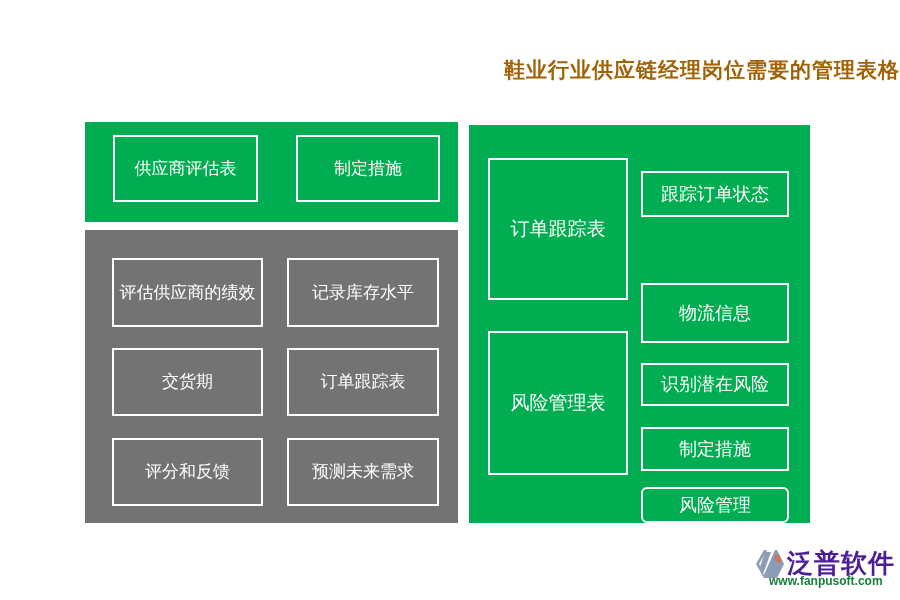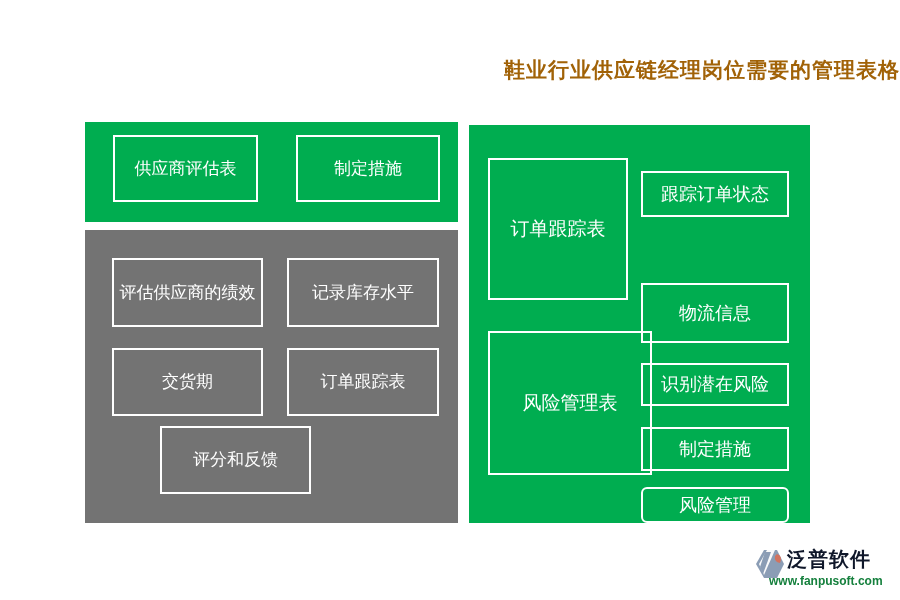--- a/index.html
+++ b/index.html
@@ -45,49 +45,49 @@
   .panel-supplier { left: 85px; top: 122px; width: 373px; height: 100px; }
   .box-a1 { left: 28px;  top: 13px; width: 145px; height: 67px; }
   .box-a2 { left: 211px; top: 13px; width: 144px; height: 67px; }
 
   
   .panel-detail { left: 85px; top: 230px; width: 373px; height: 293px; }
   .col1 { left: 27px;  width: 151px; }
   .col2 { left: 202px; width: 152px; }
   .row1 { top: 28px;  height: 69px; }
   .row2 { top: 118px; height: 68px; }
-  .row3 { top: 196px; height: 68px; margin-left: 48px; }
+  .row3 { top: 208px; height: 68px; }
 
   
   .panel-right { left: 469px; top: 125px; width: 341px; height: 398px; }
   .box-track-hdr { left: 19px; top: 33px;  width: 140px; height: 142px; font-size: 19px; text-align: right; }
-  .box-risk-hdr  { left: 19px; top: 206px; width: 164px; height: 144px; font-size: 19px; }
+  .box-risk-hdr  { left: 19px; top: 206px; width: 140px; height: 144px; font-size: 19px; }
   .rcol { left: 172px; width: 148px; font-size: 18px; margin-top: 32px; }
   .r-s1 { top: 14px;  height: 46px; }
   .r-s2 { top: 79px;  height: 44px; }
   .r-s3 { top: 126px; height: 60px; }
   .r-s4 { top: 206px; height: 43px; }
   .r-s5 { top: 270px; height: 44px; }
   .r-s6 { top: 330px; height: 36px; border-radius: 6px; }
 
   
   .logo {
     position: absolute;
     left: 753px;
     top: 546px;
     width: 140px;
     height: 46px;
   }
   .logo-icon { position: absolute; left: 2px; top: 3px; width: 30px; height: 30px; }
   .logo-brand {
     position: absolute;
     left: 34px; top: 0px;
-    font-size: 20px;
+    font-size: 26px;
     font-weight: bold;
-    color: #0f172a;
+    color: #4c1d95;
     font-family: "Liberation Serif", serif;
     letter-spacing: 1px;
     white-space: nowrap;
   }
   .logo-url {
     position: absolute;
     left: 16px; top: 28px;
     font-size: 12px;
     font-weight: bold;
     color: #15803d;
@@ -106,20 +106,21 @@
     <div class="node node-md box-a1">供应商评估表</div>
     <div class="node node-md box-a2">制定措施</div>
   </div>
 
   <div class="panel panel-gray panel-detail">
     <div class="node node-md col1 row1">评估供应商的绩效</div>
     <div class="node node-md col2 row1">记录库存水平</div>
     <div class="node node-md col1 row2">交货期</div>
     <div class="node node-md col2 row2">订单跟踪表</div>
     <div class="node node-md col1 row3">评分和反馈</div>
+    <div class="node node-md col2 row3">预测未来需求</div>
   </div>
 
   <div class="panel panel-green panel-right">
     <div class="node box-track-hdr">订单跟踪表</div>
     <div class="node rcol r-s1">跟踪订单状态</div>
     <div class="node rcol r-s3">物流信息</div>
 
     <div class="node box-risk-hdr">风险管理表</div>
     <div class="node rcol r-s4">识别潜在风险</div>
     <div class="node rcol r-s5">制定措施</div>

